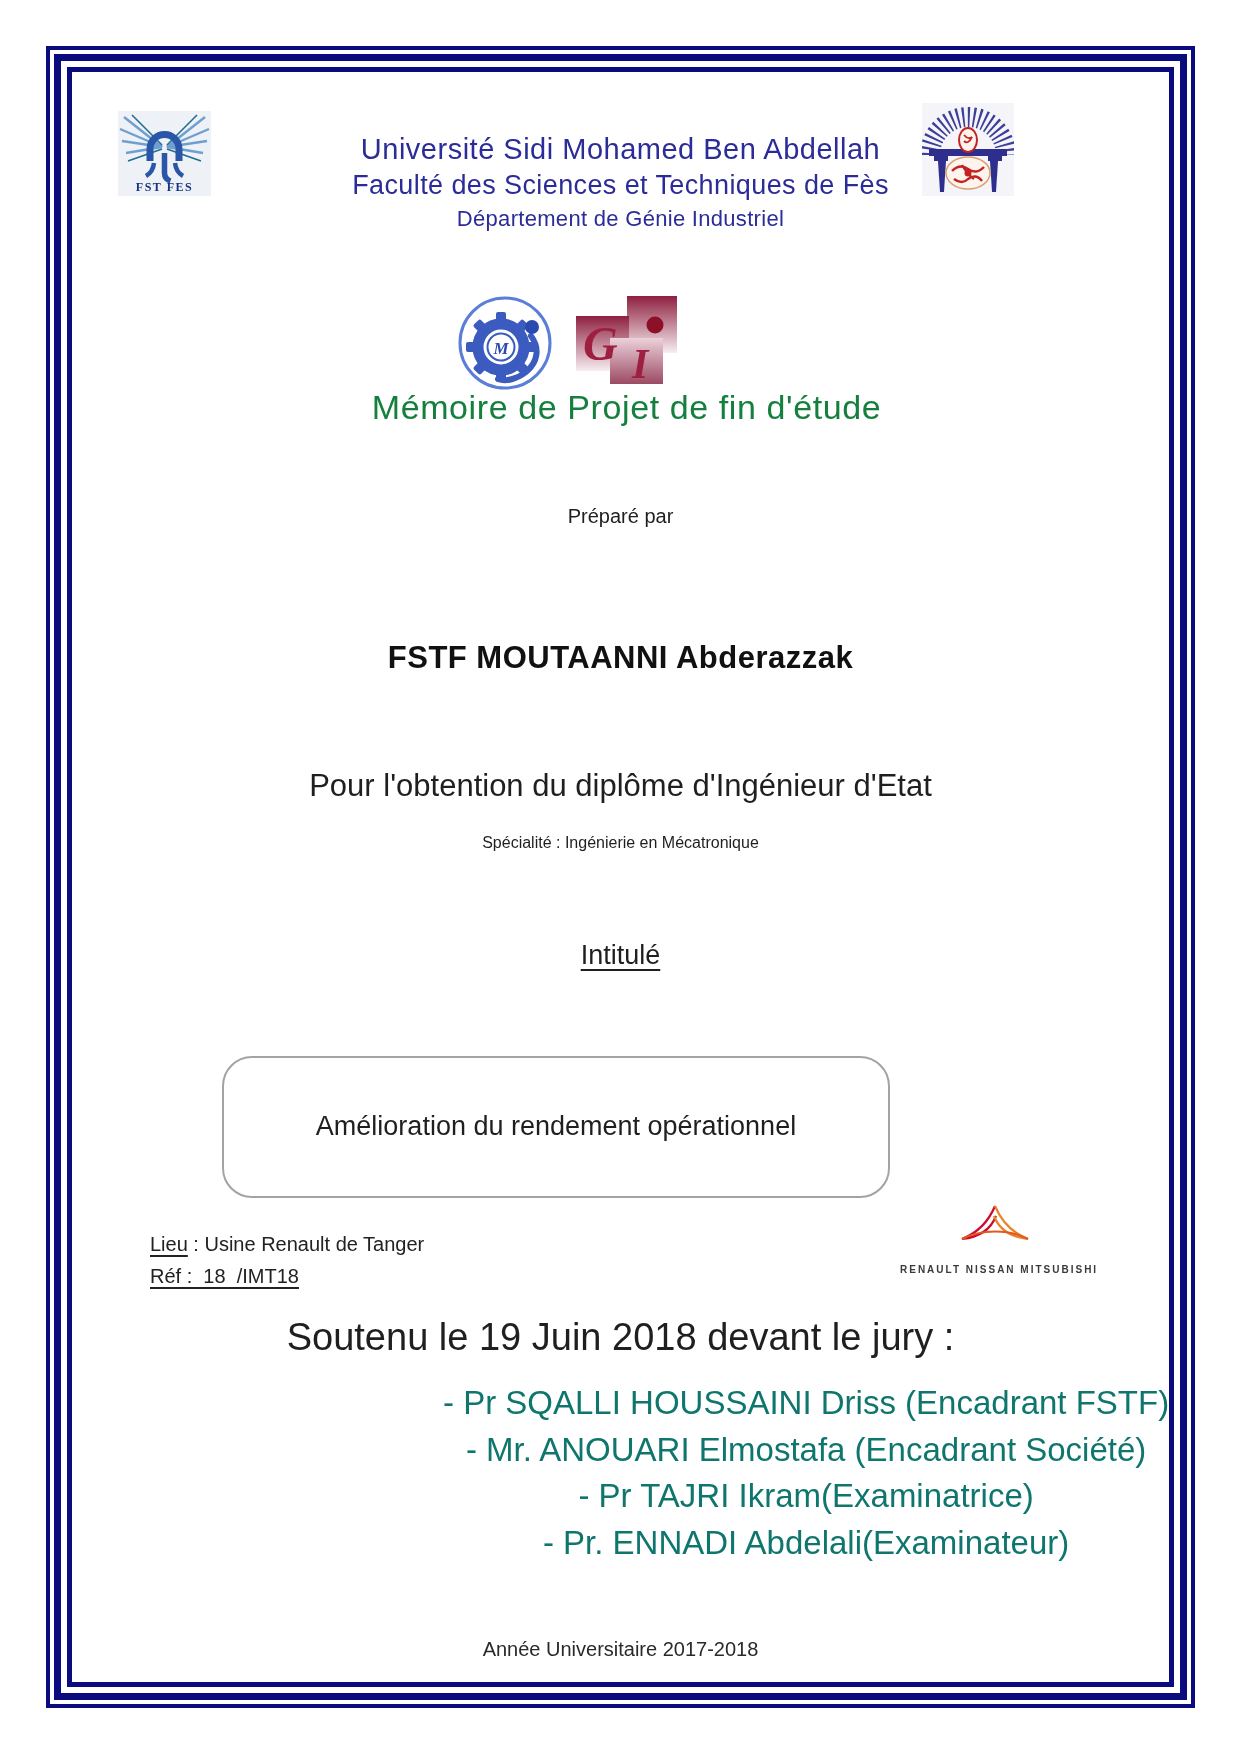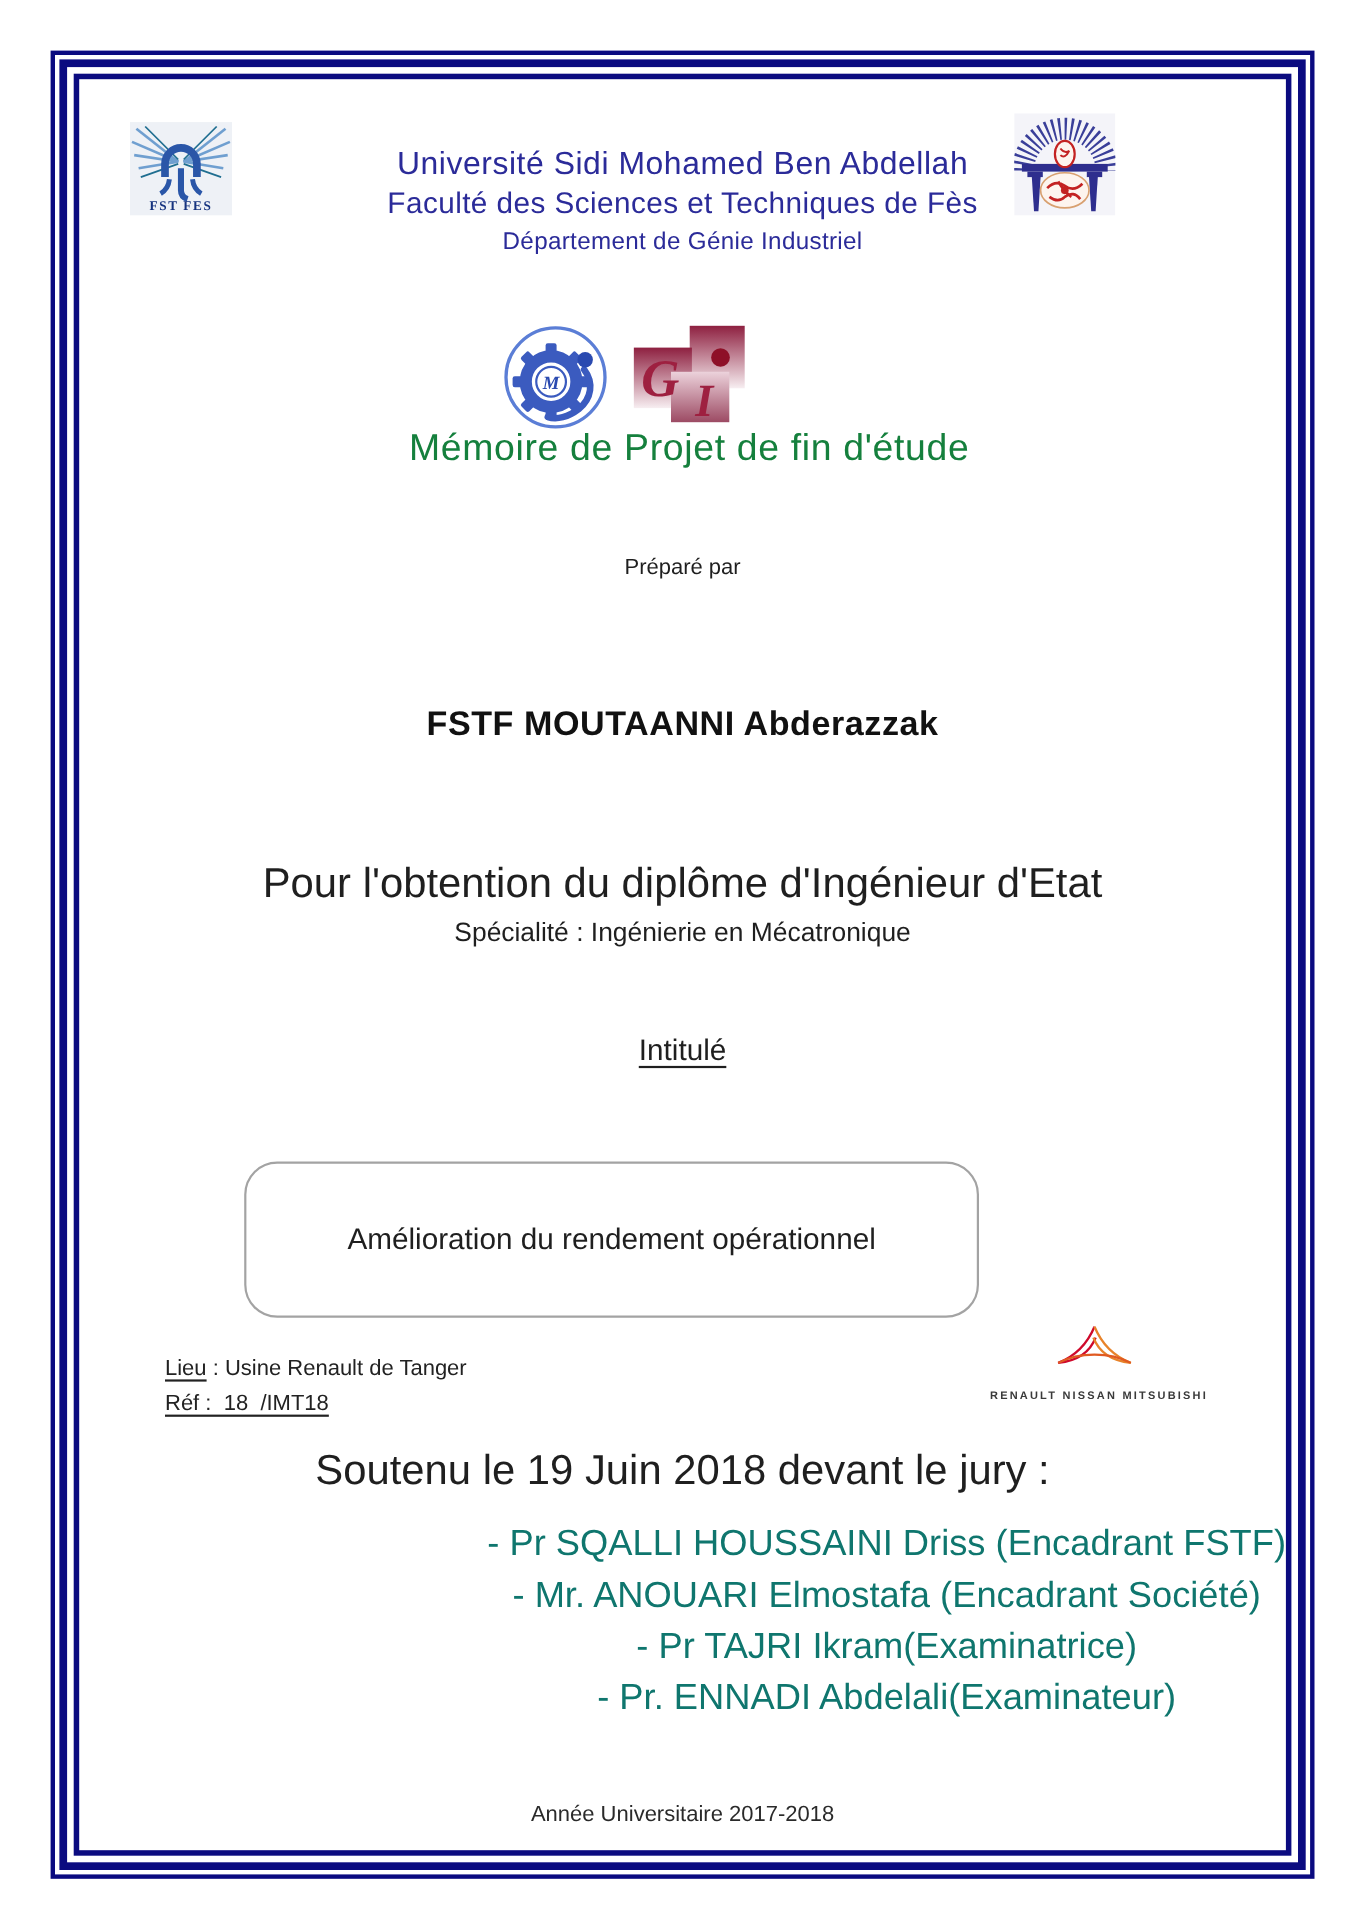--- a/index.html
+++ b/index.html
@@ -26,22 +26,22 @@
   .uni{font-size:29px;color:#2b2b99;letter-spacing:.5px;}
   .fac{font-size:27px;color:#2b2b99;margin-top:4px;letter-spacing:.4px;}
   .dep{font-size:22px;color:#2b2b99;margin-top:5px;letter-spacing:.3px;}
 
   .gear-logo{left:456px;top:294px;width:98px;height:98px;}
   .gi-logo{left:576px;top:296px;width:102px;height:88px;}
 
   .doc-type{top:388px;font-size:34px;letter-spacing:.6px;color:#15803d;margin-left:12px;}
   .prepared{top:505px;font-size:20px;}
   .author{top:640px;font-size:31px;font-weight:700;letter-spacing:.5px;color:#111;}
-  .degree{top:768px;font-size:38px;margin-top:14px;}
-  .specialty{top:834px;font-size:24px;}
+  .degree{top:768px;font-size:31px;}
+  .specialty{top:834px;font-size:16px;}
   .title-label{top:940px;font-size:27px;}
   .title-label span{text-decoration:underline;text-underline-offset:5px;}
 
   .title-box{
     left:222px;top:1056px;width:664px;height:138px;
     border:2px solid #a3a3a3;border-radius:30px;
     display:flex;flex-direction:column;justify-content:center;align-items:center;
     font-size:27px;line-height:1.45;text-align:center;
   }
 

